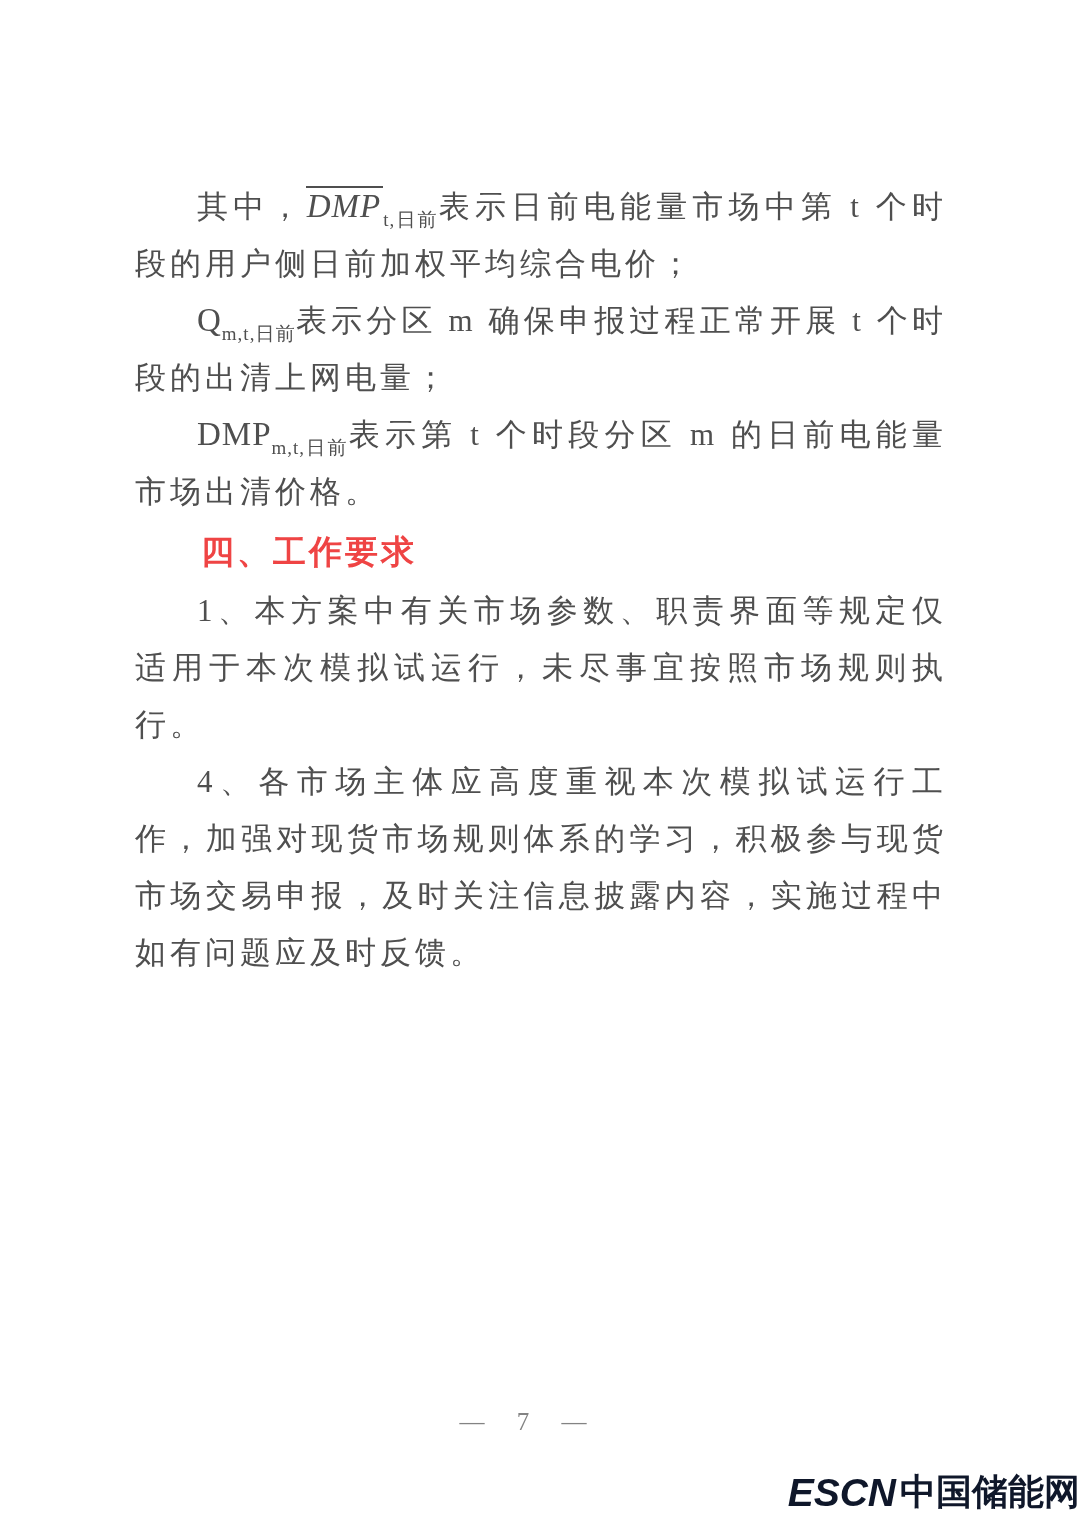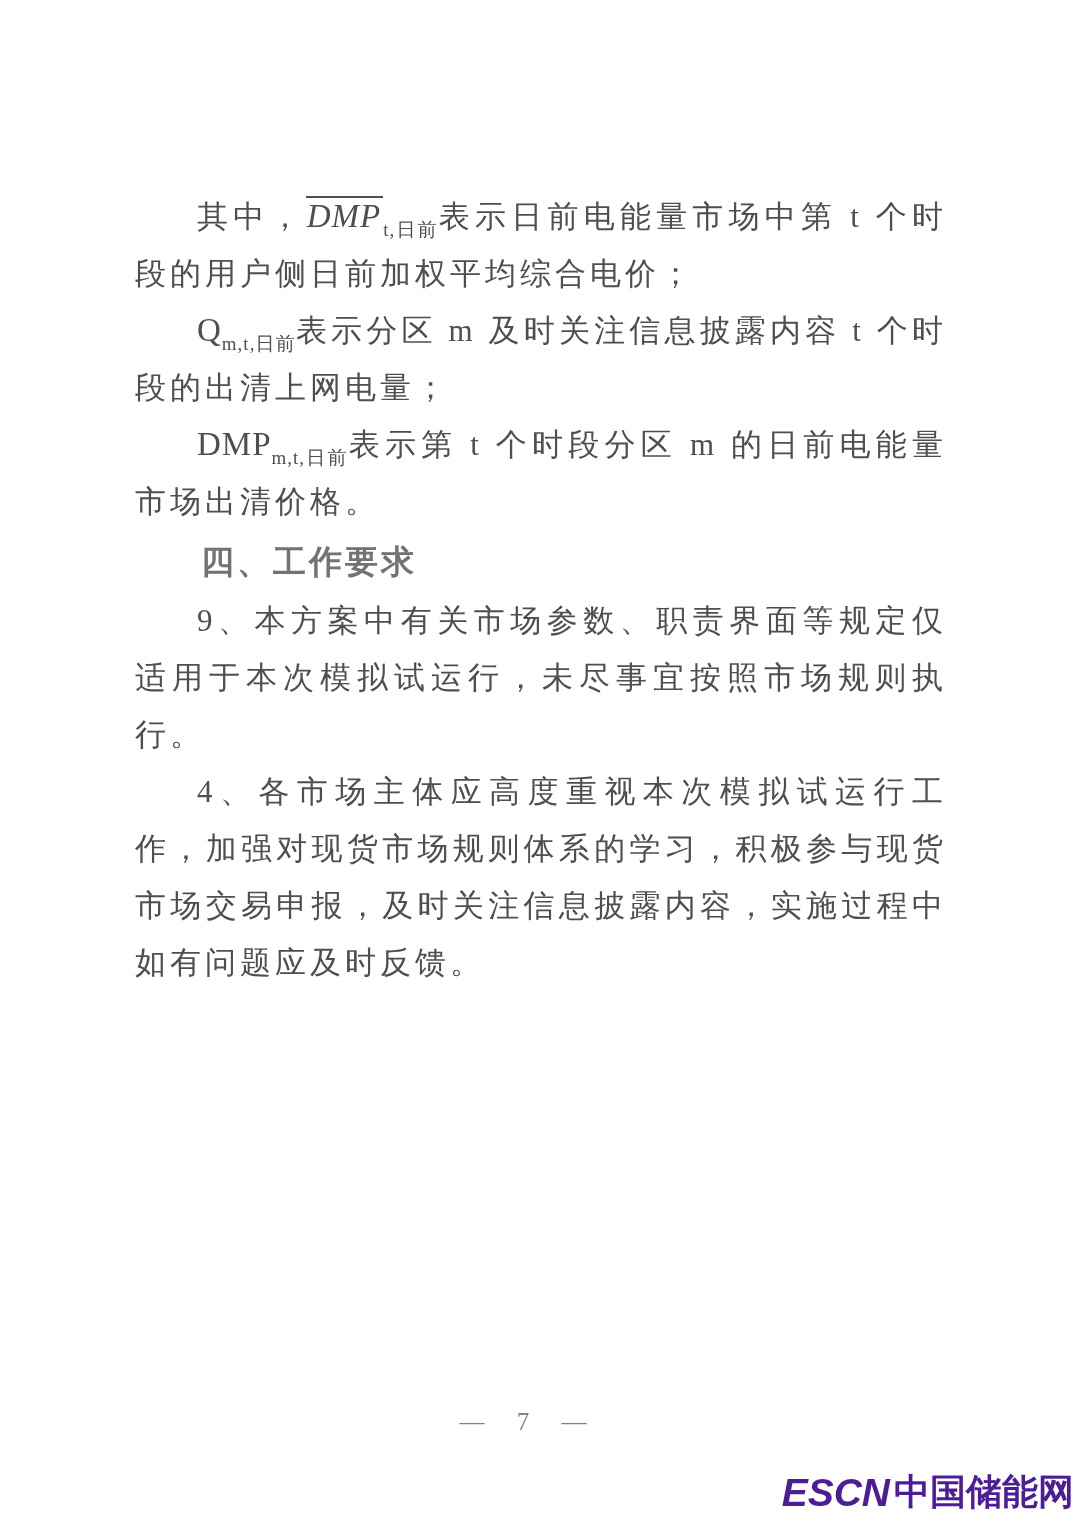--- a/index.html
+++ b/index.html
@@ -12,21 +12,21 @@
     width: 1080px;
     height: 1526px;
     background: #ffffff;
     overflow: hidden;
     font-family: "Liberation Serif", serif;
     color: #4f4f4f;
   }
   .content {
     position: absolute;
     left: 135px;
-    top: 188px;
+    top: 178px;
     width: 812px;
   }
   .para {
     margin: 0;
     font-size: 31px;
     line-height: 57px;
     letter-spacing: 4px;
     text-align: justify;
     text-justify: inter-character;
     text-indent: 2em;
@@ -50,41 +50,41 @@
     vertical-align: -9px;
     line-height: 0;
   }
   .heading {
     margin: 6px 0 4px 0;
     font-family: "Liberation Sans", sans-serif;
     font-weight: 600;
     font-size: 33px;
     line-height: 52px;
     letter-spacing: 3px;
-    color: #737373;
+    color: #ef4444;
     text-indent: 2em;
   }
   .pageno {
     position: absolute;
     left: 0;
     right: 30px;
     top: 1408px;
     text-align: center;
     font-size: 25px;
     letter-spacing: 4px;
     word-spacing: 18px;
     color: #838383;
     font-family: "Liberation Serif", serif;
   }
   .logo {
     position: absolute;
-    right: 6px;
+    right: 0;
     top: 1468px;
     white-space: nowrap;
-    color: #4c1d95;
+    color: #0f172a;
   }
   .logo-latin {
     font-family: "Liberation Sans", sans-serif;
     font-weight: 800;
     font-style: italic;
     font-size: 39px;
     letter-spacing: 0px;
     margin-right: 4px;
     vertical-align: baseline;
   }
@@ -97,27 +97,27 @@
   }
 </style>
 </head>
 <body>
 
 <div class="page">
   <main class="content">
 
     <p class="para"><span>其中，</span><span class="f-base f-over">DMP</span><sub class="f-sub">t,日前</sub><span>表示日前电能量市场中第 t 个时段的用户侧日前加权平均综合电价；</span></p>
 
-    <p class="para"><span class="f-base">Q</span><sub class="f-sub">m,t,日前</sub><span>表示分区 m 及时关注信息披露内容 t 个时段的出清上网电量；</span></p>
+    <p class="para"><span class="f-base">Q</span><sub class="f-sub">m,t,日前</sub><span>表示分区 m 确保申报过程正常开展 t 个时段的出清上网电量；</span></p>
 
     <p class="para"><span class="f-base">DMP</span><sub class="f-sub">m,t,日前</sub><span>表示第 t 个时段分区 m 的日前电能量市场出清价格。</span></p>
 
     <h2 class="heading">四、工作要求</h2>
 
-    <p class="para">9、本方案中有关市场参数、职责界面等规定仅适用于本次模拟试运行，未尽事宜按照市场规则执行。</p>
+    <p class="para">1、本方案中有关市场参数、职责界面等规定仅适用于本次模拟试运行，未尽事宜按照市场规则执行。</p>
     <p class="para">4、各市场主体应高度重视本次模拟试运行工作，加强对现货市场规则体系的学习，积极参与现货市场交易申报，及时关注信息披露内容，实施过程中如有问题应及时反馈。</p>
 
   </main>
 
   <div class="pageno">— 7 —</div>
 
   <div class="logo"><span class="logo-latin">ESCN</span><span class="logo-cjk">中国储能网</span></div>
 </div>
 
 </body></html>

